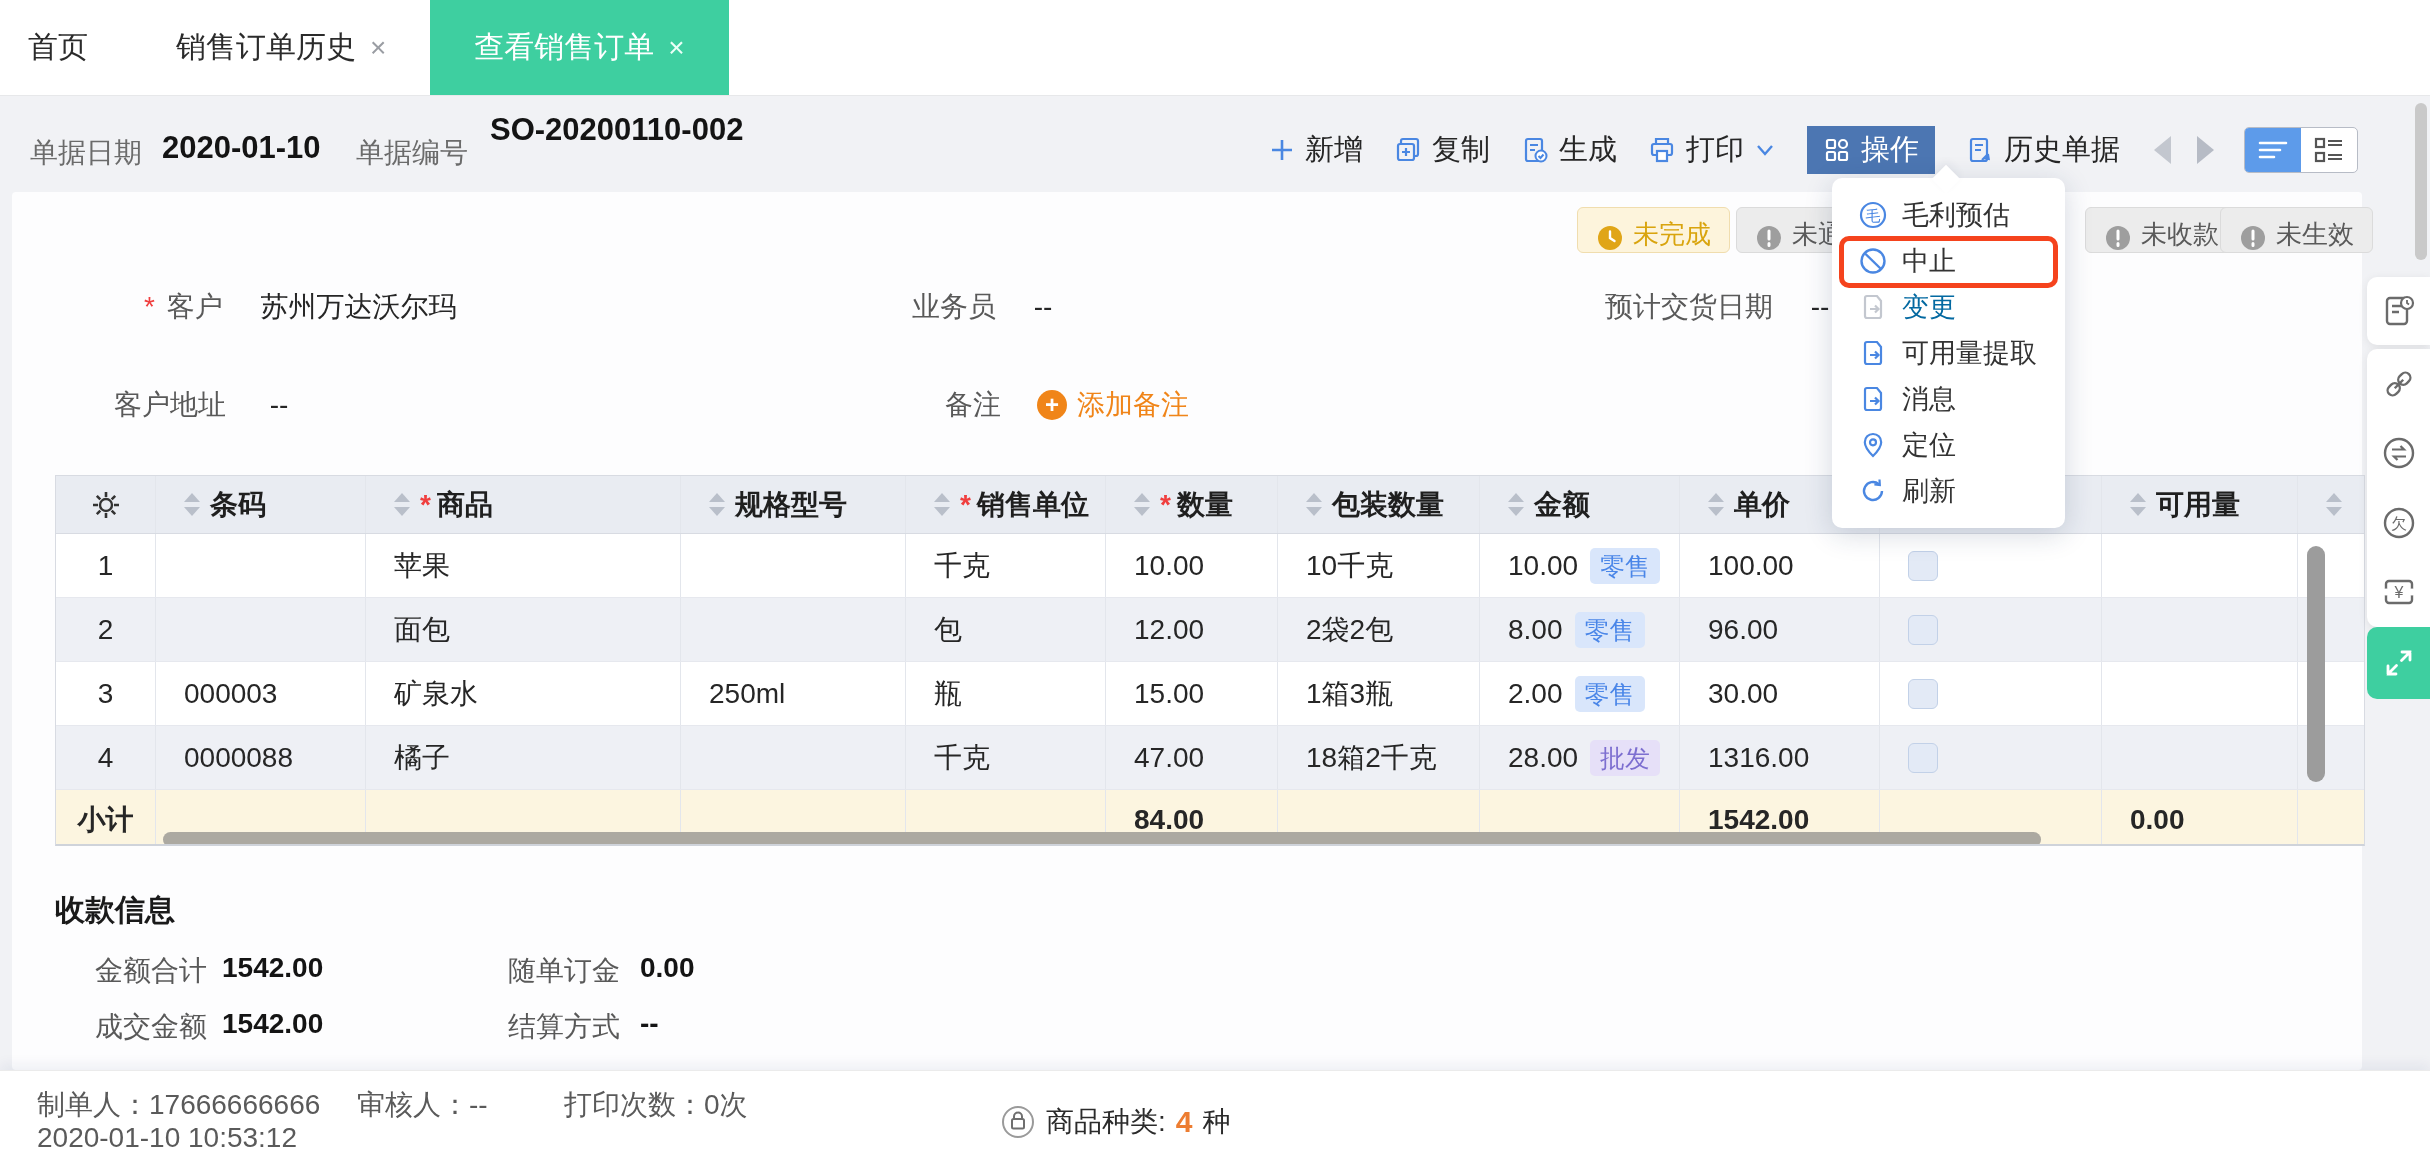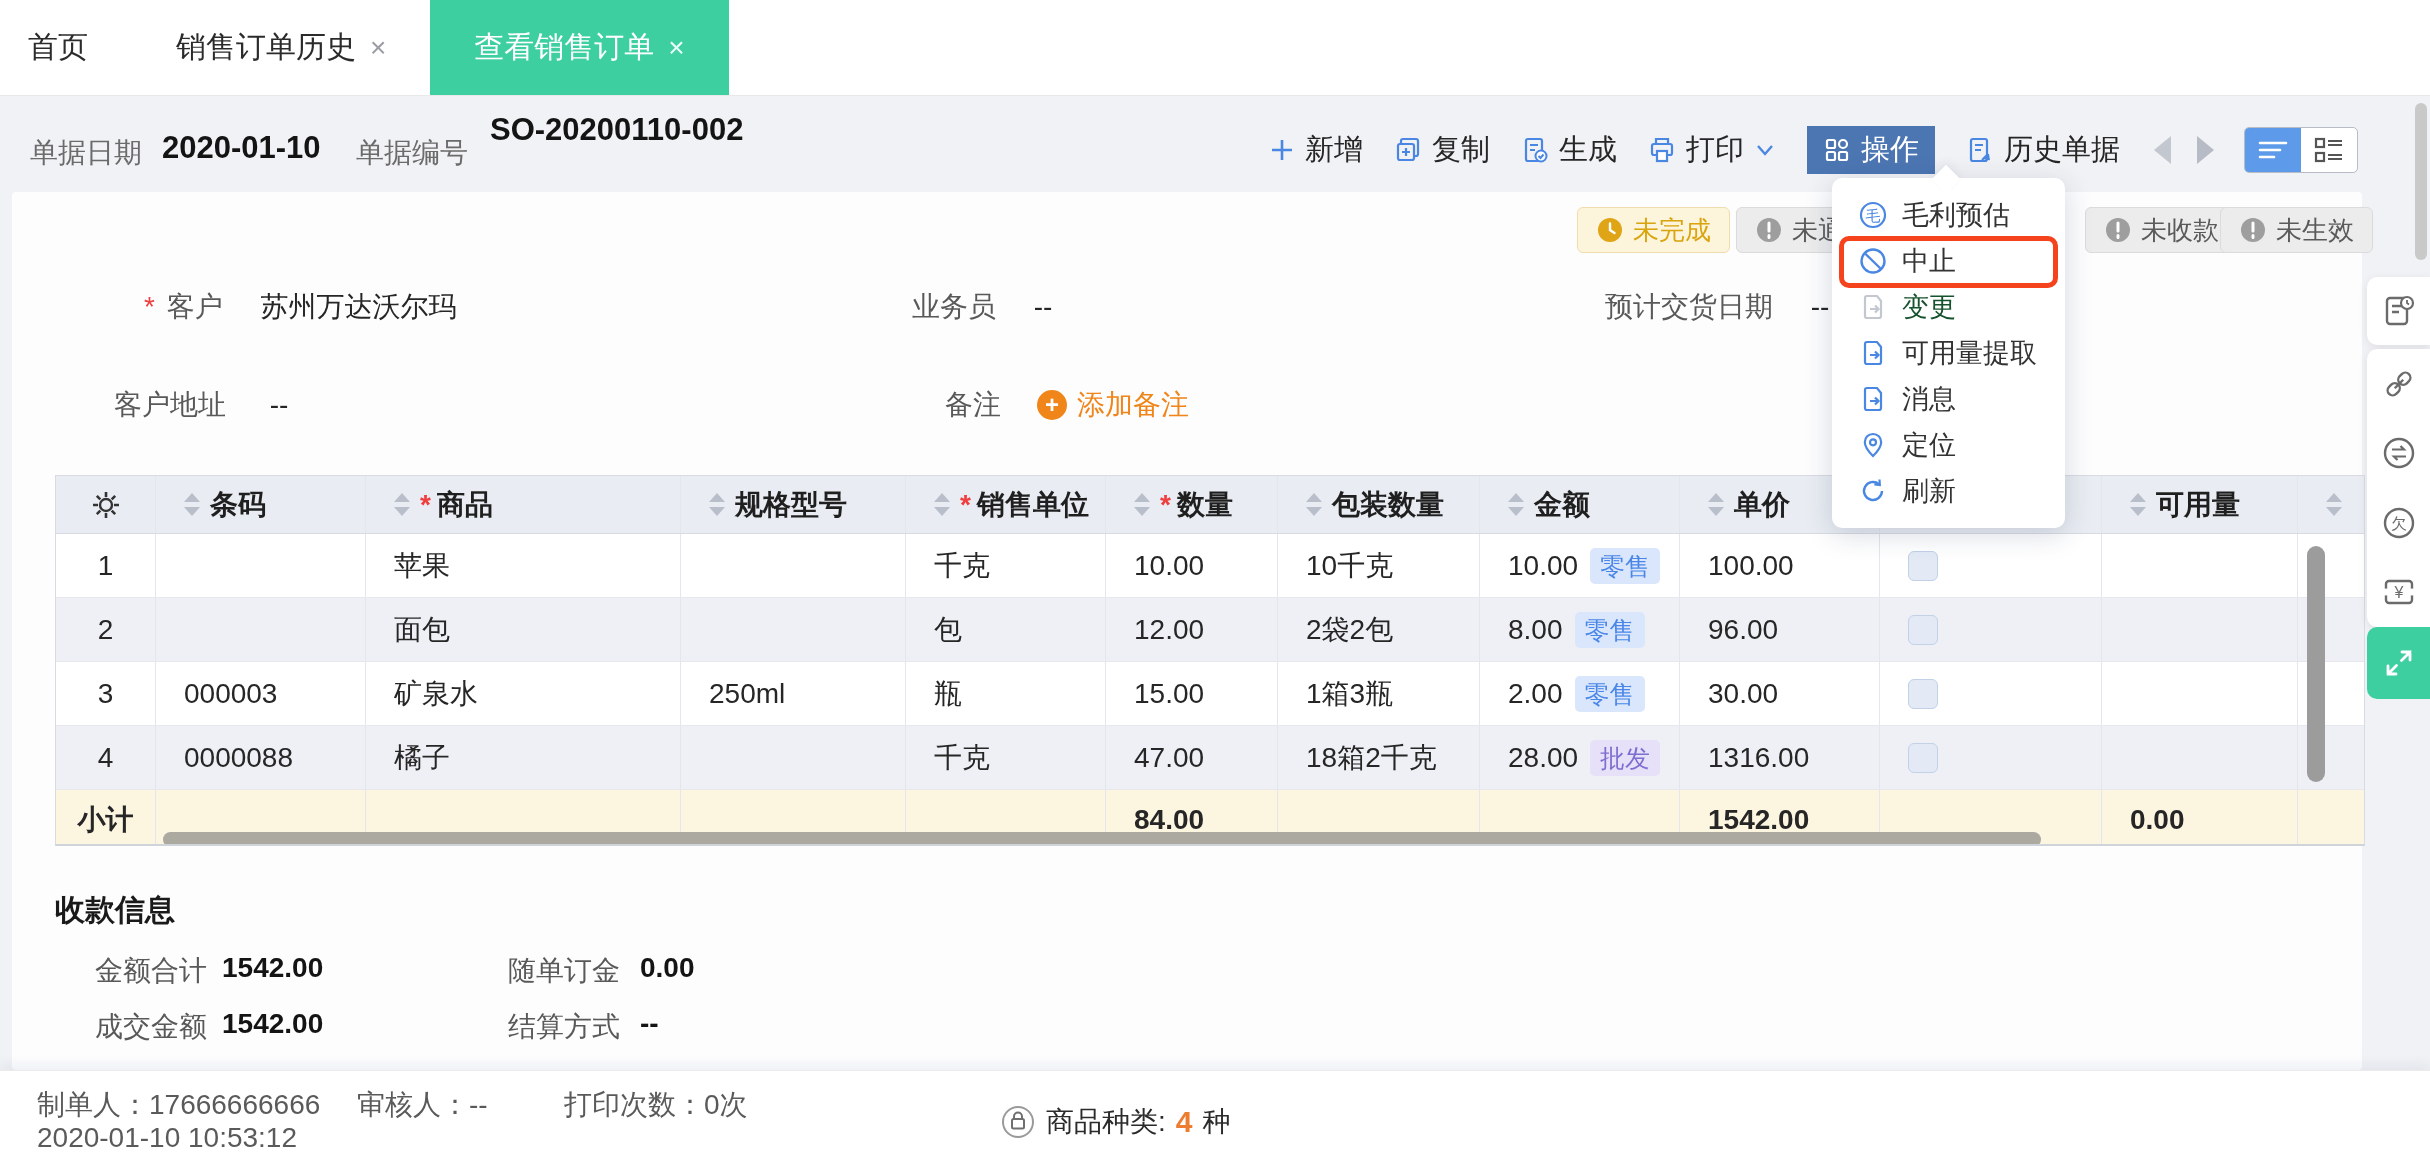--- a/index.html
+++ b/index.html
@@ -32,33 +32,33 @@
   .tbtn .ic{color:#4a87e2}
   .action-btn{background:#4c76b2;color:#fff;border-radius:0;height:48px;padding:0 16px;display:flex;align-items:center;gap:10px;font-size:29px;cursor:pointer}
   .nav-arrow{width:0;height:0;border-top:14px solid transparent;border-bottom:14px solid transparent;cursor:pointer}
   .nav-left{border-right:17px solid #c3c7cf}
   .nav-right{border-left:17px solid #b6bbc5}
   .view-toggle{display:flex;width:112px;height:44px;border:1px solid #b7bcc6;border-radius:5px;overflow:hidden;background:#fff}
   .vt-half{flex:1;display:flex;align-items:center;justify-content:center;cursor:pointer}
   .vt-active{background:#5d9bea}
 
   
-  .badge{position:absolute;top:207px;height:46px;display:flex;align-items:center;gap:9px;padding:0 18px;border-radius:6px;font-size:26px;box-sizing:border-box;z-index:5}
+  .badge{position:absolute;top:207px;height:46px;display:flex;align-items:flex-end;gap:9px;padding:0 18px;border-radius:6px;font-size:26px;box-sizing:border-box;z-index:5}
   .badge-warning{background:#fdf4dc;border:1px solid #f0ddae;color:#d9a40e}
   .badge-default{background:#ececec;border:1px solid #dbdbdb;color:#5a5a5a}
 
   
   .card{position:absolute;left:12px;top:192px;width:2350px;height:878px;background:#fdfdfe;border-radius:4px}
 
   
   .menu{position:absolute;left:1832px;top:178px;width:233px;background:#fff;border-radius:10px;box-shadow:0 6px 28px rgba(30,50,90,.18);padding:14px 0;z-index:60}
   .menu-caret{position:absolute;left:104px;top:-9px;width:20px;height:20px;background:#fff;transform:rotate(45deg);box-shadow:-3px -3px 8px rgba(30,50,90,.06)}
   .mi{height:46px;display:flex;align-items:center;gap:14px;padding-left:26px;font-size:27px;color:#333;cursor:pointer}
   .mi .ic{color:#4a87e2}
-  .mi-disabled{color:#14532d}
+  .mi-disabled{color:#0369a1}
   .mi-disabled .ic{color:#c3c7cf}
   .menu-highlight{position:absolute;left:7px;top:58px;width:219px;height:52px;border:5px solid #f5431d;border-radius:10px;box-sizing:border-box;pointer-events:none}
 
   
   .flabel{color:#595959}
   .fvalue{color:#262626}
   .req{color:#f03e3e;margin-right:4px}
   .add-remark{color:#f08519;display:flex;align-items:center;gap:10px;cursor:pointer}
   .plus-circle{width:30px;height:30px;border-radius:50%;background:#f08519;color:#fff;display:flex;align-items:center;justify-content:center;font-size:24px;font-weight:700;line-height:1}
 

